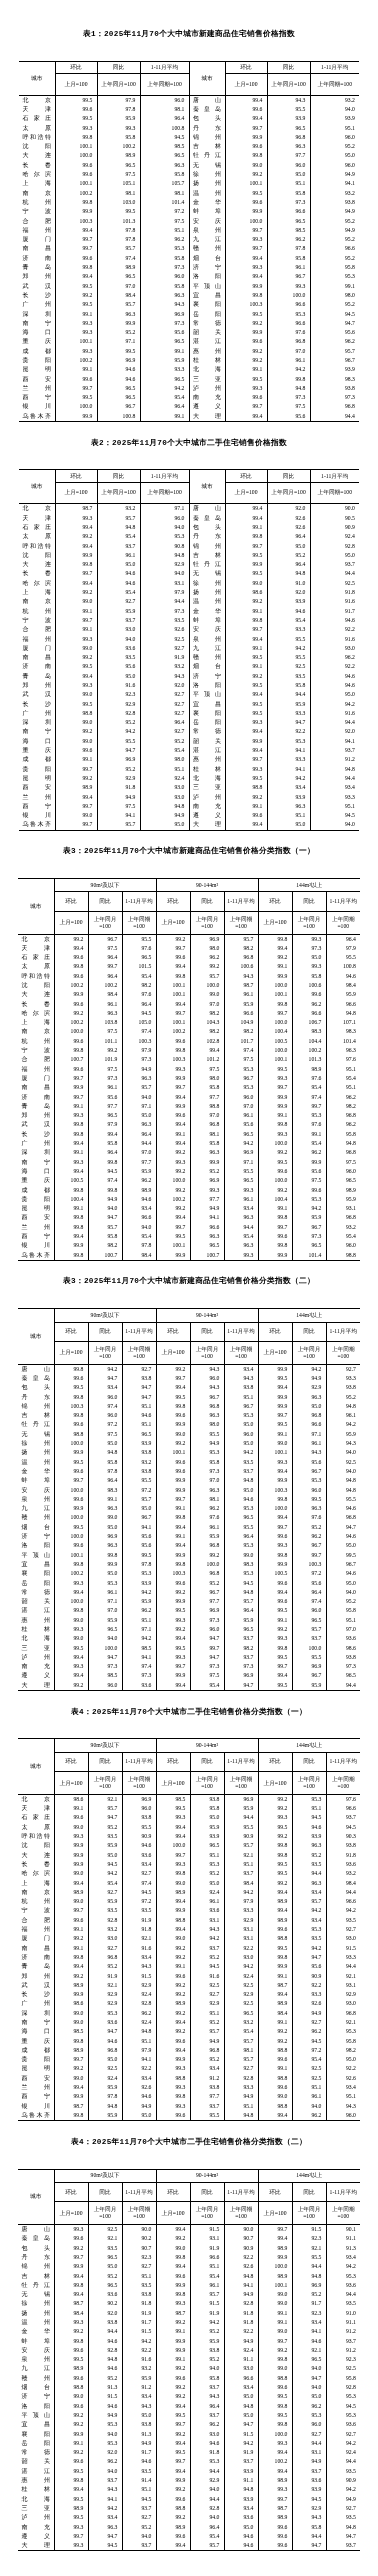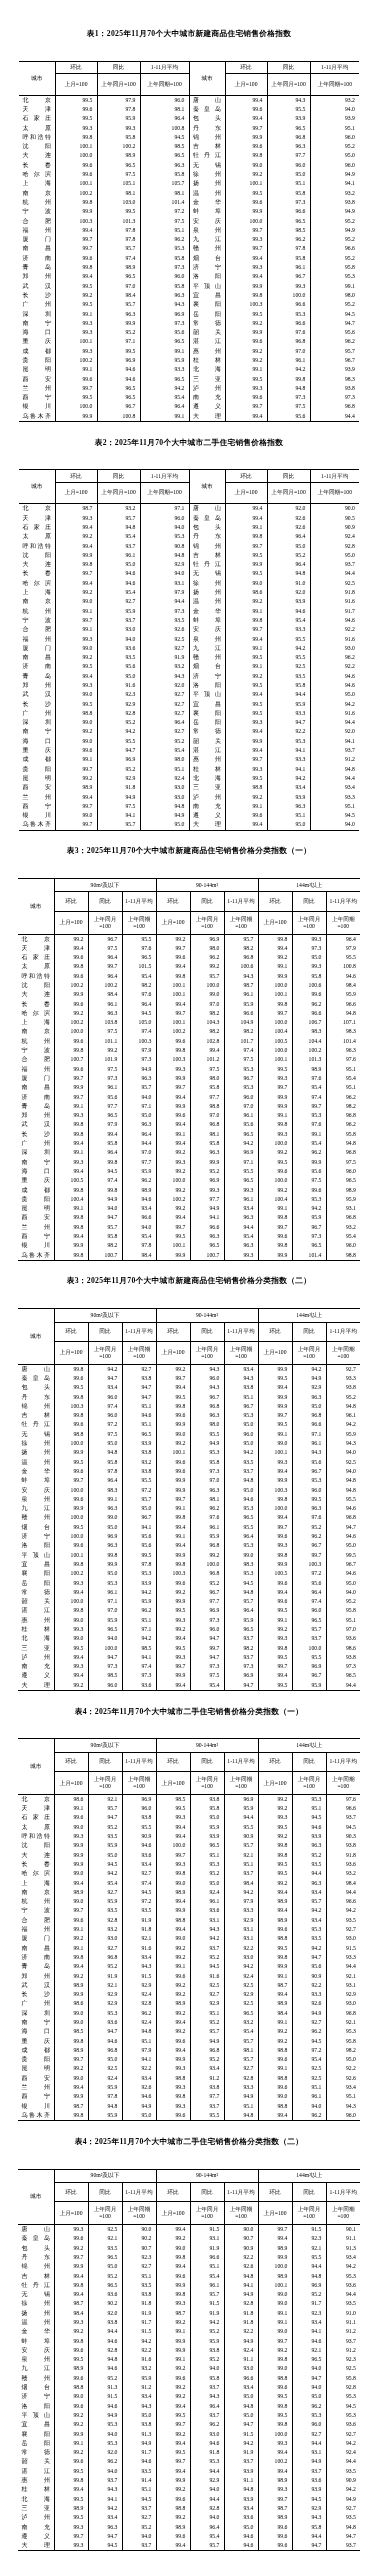--- a/index.html
+++ b/index.html
@@ -1,21 +1,21 @@
 <!DOCTYPE html>
 <html style="font-size:8.2px"><head>
 <meta charset="utf-8">
 <style>
   html,body{margin:0;padding:0;background:#ffffff;color:#000;}
   body{width:378px;font-family:"Liberation Serif","DejaVu Serif",serif;}
   .page{width:378px;padding-top:13.4px;}
   .tbl-section{margin:0 0 9.3px 0;}
   .tbl-title{
     text-align:center;font-weight:bold;font-size:7.7px;line-height:10.3px;
-    margin:15.5px 0 21.6px 0;font-family:Liberation Serif, serif;
+    margin:15.5px 0 21.6px 0;font-family:Liberation Mono, monospace;
     letter-spacing:0.3px;
   }
   table{border-collapse:collapse;margin:0 auto;table-layout:fixed;
         border-top:1.5px solid #000;border-bottom:1.5px solid #000;}
   th,td{border:0.5px solid #000;font-weight:normal;font-size:5.7px;
         padding:0;overflow:hidden;}
   tr > *:first-child{border-left:none;}
   tr > *:last-child{border-right:none;}
   thead{border-bottom:1px solid #000;}
   thead th{text-align:center;vertical-align:middle;line-height:1.25;padding:0.5px 1px;}

